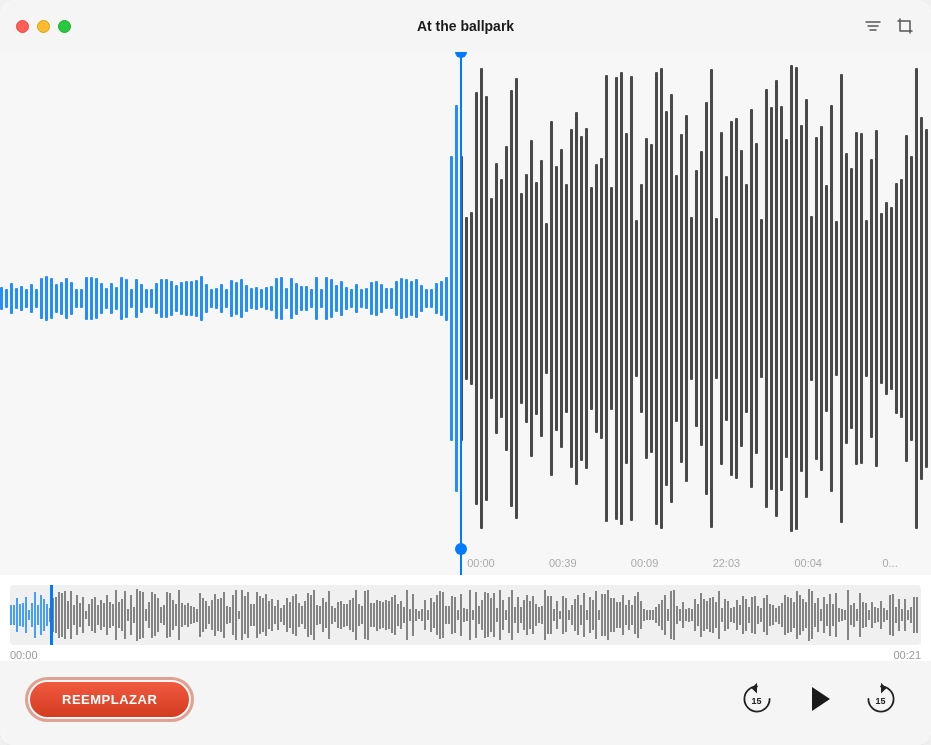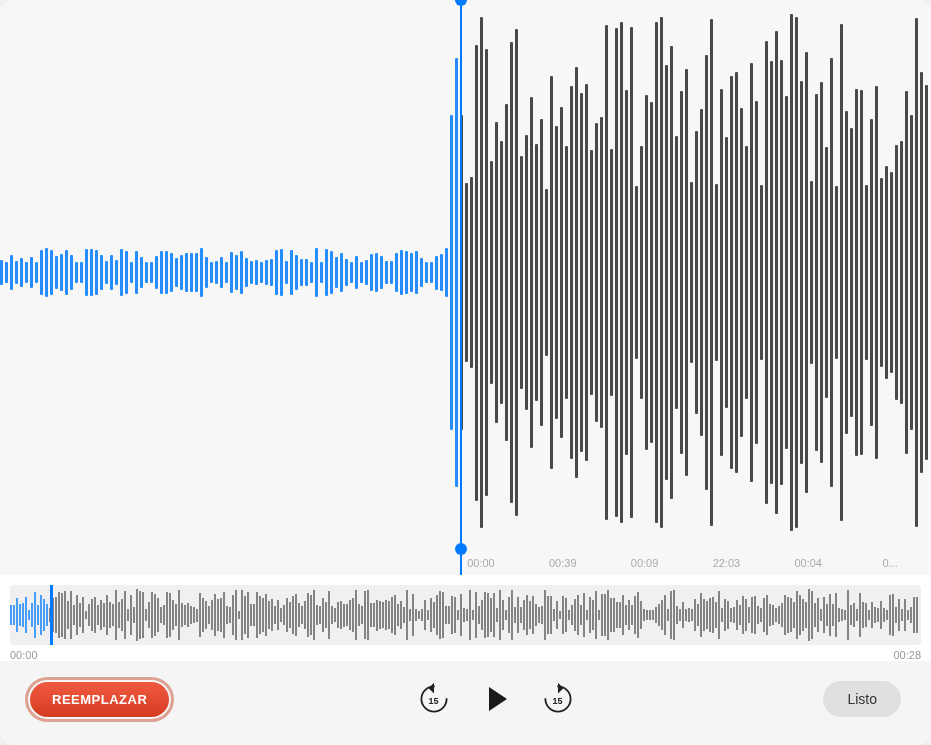--- a/index.html
+++ b/index.html
@@ -147,21 +147,21 @@
       padding: 16px 30px 24px;
       flex-shrink: 0;
       background: #f5f5f5;
     }
 
     .replace-btn {
       background: linear-gradient(180deg, #f05a40 0%, #d43c20 100%);
       color: white;
       border: none;
       border-radius: 20px;
-      padding: 10px 22px;
+      padding: 10px 32px;
       font-size: 13px;
       font-weight: 700;
       cursor: pointer;
       letter-spacing: 0.5px;
       outline: 3px solid rgba(200, 80, 50, 0.5);
       outline-offset: 2px;
     }
 
     .center-controls {
       display: flex;
@@ -254,20 +254,43 @@
       width: 3px;
       background: #007aff;
       z-index: 5;
     }
   </style>
 </head>
 <body>
 
 <div class="window">
 
+  <div class="titlebar">
+    <div class="traffic-lights">
+      <div class="traffic-light close"></div>
+      <div class="traffic-light minimize"></div>
+      <div class="traffic-light maximize"></div>
+    </div>
+    <div class="titlebar-title">At the ballpark</div>
+    <div class="titlebar-controls">
+      <div class="titlebar-icon">
+        <svg width="18" height="18" viewBox="0 0 18 18" fill="none">
+          <line x1="2" y1="5" x2="16" y2="5" stroke="#555" stroke-width="1.5" stroke-linecap="round"></line>
+          <line x1="4" y1="9" x2="14" y2="9" stroke="#555" stroke-width="1.5" stroke-linecap="round"></line>
+          <line x1="6" y1="13" x2="12" y2="13" stroke="#555" stroke-width="1.5" stroke-linecap="round"></line>
+        </svg>
+      </div>
+      <div class="titlebar-icon">
+        <svg width="18" height="18" viewBox="0 0 18 18" fill="none">
+          <polyline points="4,2 4,14 16,14" stroke="#555" stroke-width="1.5" stroke-linecap="round" stroke-linejoin="round" fill="none"></polyline>
+          <polyline points="2,4 14,4 14,16" stroke="#555" stroke-width="1.5" stroke-linecap="round" stroke-linejoin="round" fill="none"></polyline>
+        </svg>
+      </div>
+    </div>
+  </div>
 
   <div class="main-waveform-area">
     <div class="waveform-detail">
 
       <svg width="931" height="100%" style="position:absolute;top:0;left:0;width:100%;height:calc(100% - 30px);" preserveAspectRatio="none">
         
         
         
       </svg>
 
@@ -780,21 +803,21 @@
           <div style="flex-shrink:0;width:2px;height:52.089572908785094%;background:#555;margin-right:1px;opacity:0.7;"></div>
           <div style="flex-shrink:0;width:2px;height:17.401173757366177%;background:#555;margin-right:1px;opacity:0.7;"></div>
           <div style="flex-shrink:0;width:2px;height:27.31710176066661%;background:#555;margin-right:1px;opacity:0.7;"></div>
           <div style="flex-shrink:0;width:2px;height:61.12295247524115%;background:#555;margin-right:1px;opacity:0.7;"></div>
           <div style="flex-shrink:0;width:2px;height:59.77052811033104%;background:#555;margin-right:1px;opacity:0.7;"></div>
         </div>
       <div class="overview-playhead"></div>
     </div>
     <div class="overview-timeline">
       <span>00:00</span>
-      <span>00:28</span>
+      <span>00:21</span>
     </div>
   </div>
 
 
   <div class="controls">
     <button class="replace-btn">REEMPLAZAR</button>
 
     <div class="center-controls">
 
       <div class="skip-btn">
@@ -811,15 +834,14 @@
 
       <div class="skip-btn">
         <svg viewBox="0 0 40 40" fill="none">
           <path d="M20 6 A14 14 0 1 1 6 20" stroke="#222" stroke-width="2" stroke-linecap="round"></path>
           <polygon points="20,2 26,8 20,14" fill="#222"></polygon>
           <text x="14" y="26" font-size="10" fill="#222" font-family="sans-serif" font-weight="600">15</text>
         </svg>
       </div>
     </div>
 
-    <button class="done-btn">Listo</button>
   </div>
 </div>
 
 </body></html>

